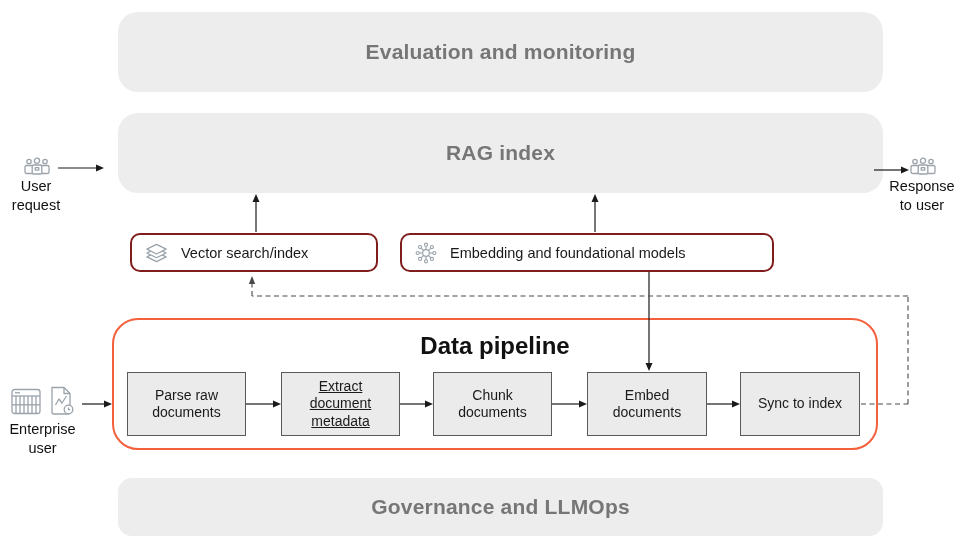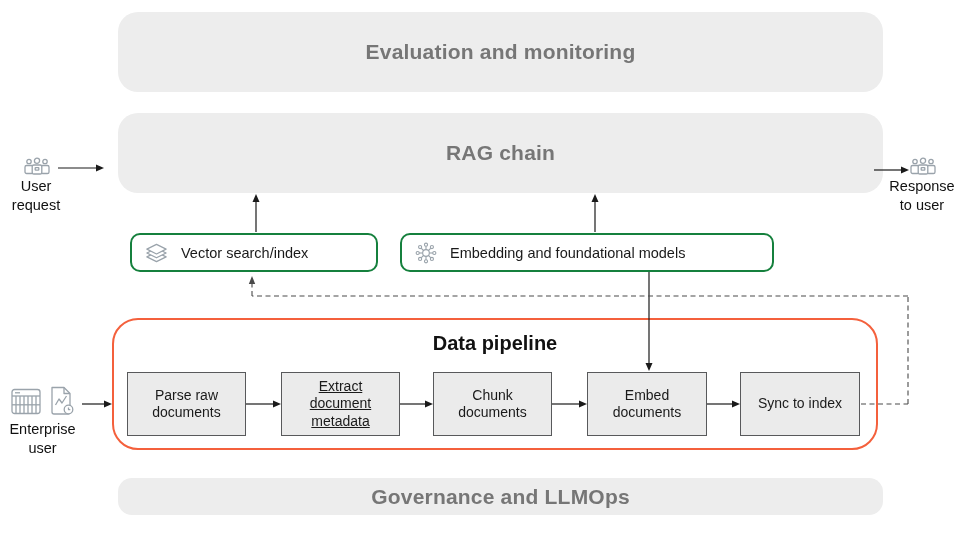--- a/index.html
+++ b/index.html
@@ -7,38 +7,38 @@
     position:relative;width:960px;height:540px;background:#ffffff;overflow:hidden;
     font-family:"Liberation Sans","DejaVu Sans",sans-serif;color:#1a1a1a;
   }
   .band{
     position:absolute;left:105px;width:765px;background:#ededed;border-radius:20px;
     display:flex;align-items:center;justify-content:center;margin-left:13px;
   }
   .band-label{font-weight:bold;font-size:21px;color:#767676;letter-spacing:.2px;}
   .band-eval{top:12px;height:80px;}
   .band-rag{top:113px;height:80px;}
-  .band-gov{top:478px;height:37px;border-radius:14px;}
+  .band-gov{top:478px;height:58px;border-radius:14px;}
   .band-gov .band-label{font-size:21px;}
 
   .service-box{
-    position:absolute;height:39px;background:#ffffff;border:2px solid #15803d;border-radius:10px;
+    position:absolute;height:39px;background:#ffffff;border:2px solid #7f1d1d;border-radius:10px;
     display:flex;align-items:center;gap:12px;padding:0 12px;box-sizing:border-box;z-index:20;
   }
   .service-vector{left:130px;top:233px;width:248px;}
   .service-embed{left:400px;top:233px;width:374px;}
   .service-label{font-size:14.5px;color:#1a1a1a;white-space:nowrap;}
 
   .pipeline{
     position:absolute;left:112px;top:318px;width:766px;height:132px;box-sizing:border-box;
     border:2.5px solid #f4603c;border-radius:26px;background:#ffffff;z-index:10;
   }
   .pipeline-title{
     position:absolute;left:0;top:12px;width:100%;text-align:center;
-    font-size:20px;font-weight:bold;color:#111111;
+    font-size:24px;font-weight:bold;color:#111111;
   }
   .step{
     position:absolute;top:372px;height:64px;background:#ebebeb;border:1px solid #58595b;
     display:flex;align-items:center;justify-content:center;text-align:center;
     font-size:14px;line-height:1.25;color:#1a1a1a;box-sizing:border-box;padding:2px 6px;z-index:15;
   }
   .step-0{left:127px;width:119px;}
   .step-1{left:281px;width:119px;text-decoration:underline;}
   .step-2{left:433px;width:119px;}
   .step-3{left:587px;width:120px;}
@@ -56,21 +56,21 @@
 </style>
 </head>
 <body>
 
 <div class="canvas">
 
   <div class="band band-eval">
     <span class="band-label">Evaluation and monitoring</span>
   </div>
   <div class="band band-rag">
-    <span class="band-label">RAG chain</span>
+    <span class="band-label">RAG index</span>
   </div>
   <div class="band band-gov">
     <span class="band-label">Governance and LLMOps</span>
   </div>
 
   <span class="icon" style="left:24px;top:157px;">
     <svg viewBox="0 0 26 19" width="26" height="19">
       <g fill="#ffffff" stroke="#9aa3ab" stroke-width="1.3" stroke-linejoin="round">
         <circle cx="5" cy="4.5" r="2.2"></circle>
           <rect x="1" y="8.5" width="8" height="8" rx="1.6"></rect>

